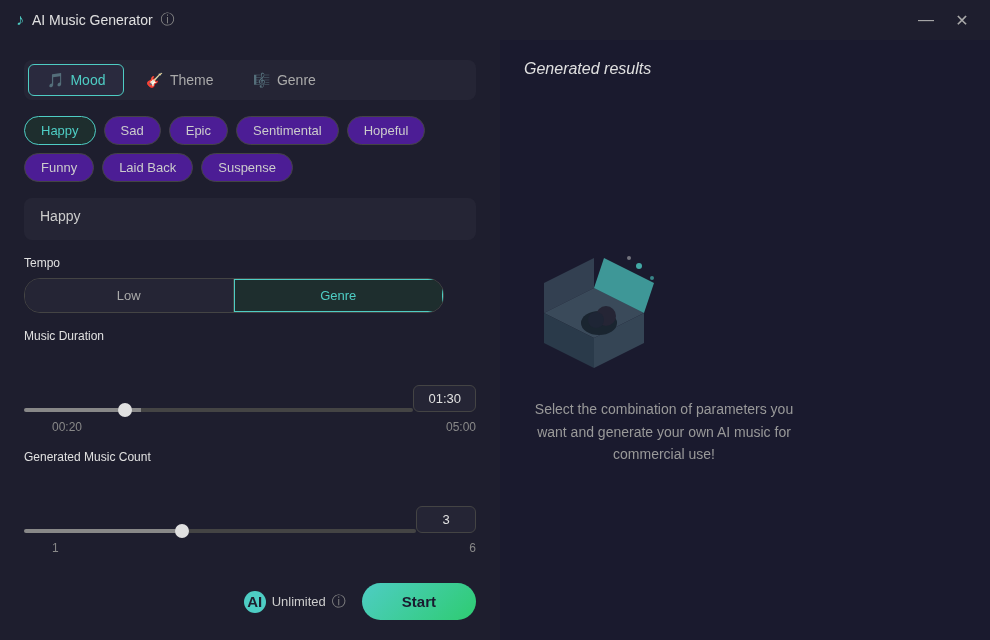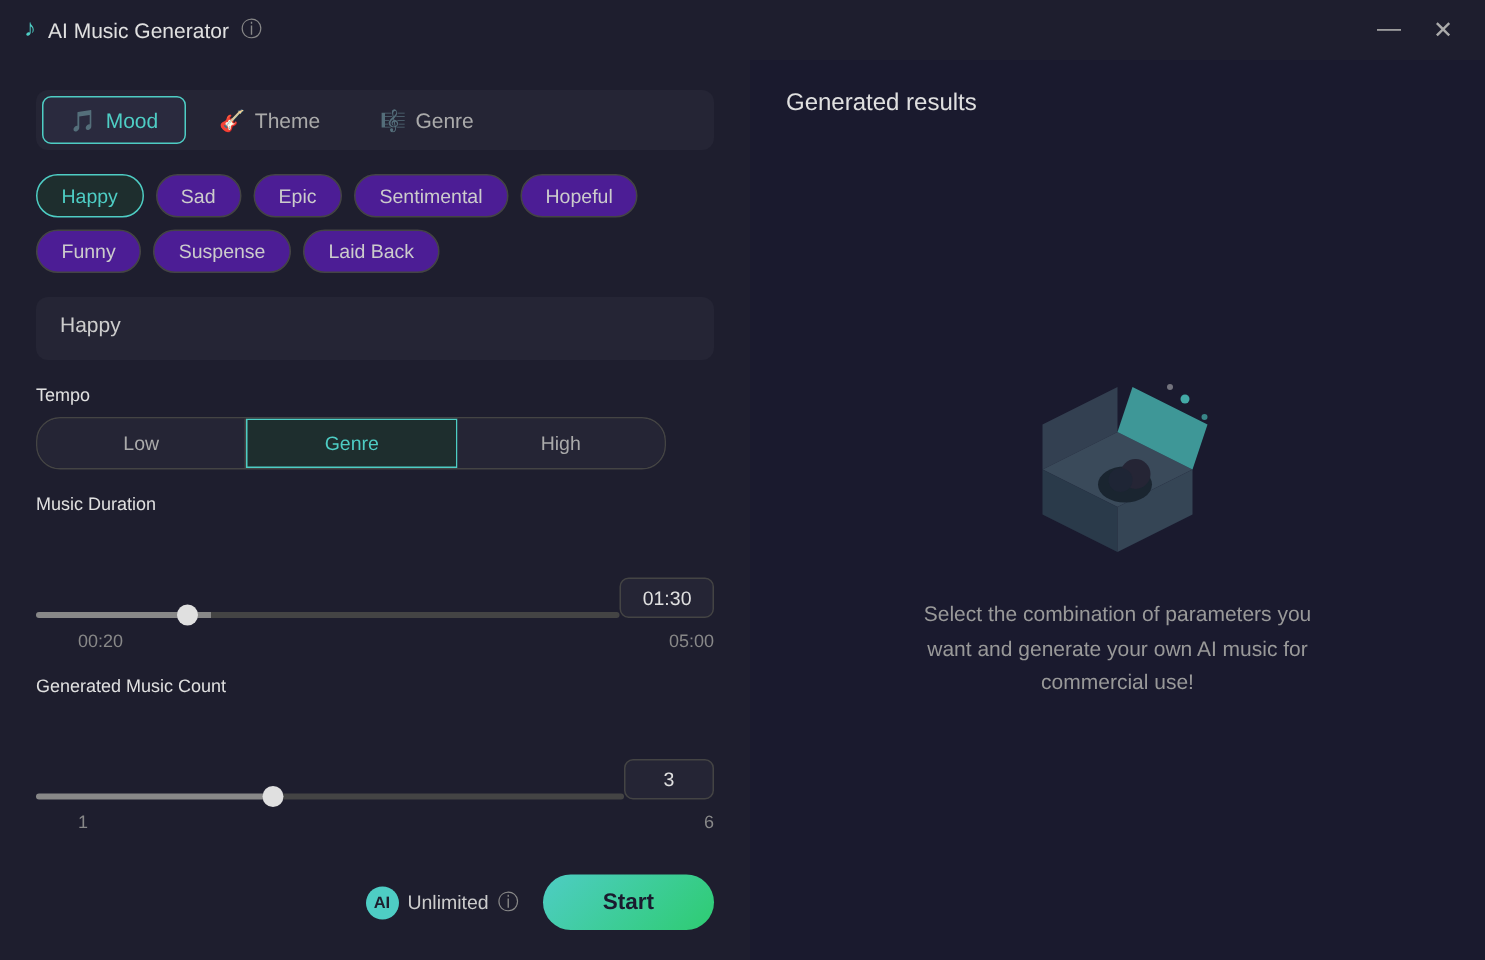--- a/index.html
+++ b/index.html
@@ -233,21 +233,21 @@
       color: #ccc;
     }
     .unlimited-icon {
       width: 22px;
       height: 22px;
       background: #4ecdc4;
       border-radius: 50%;
       display: flex;
       align-items: center;
       justify-content: center;
-      font-size: 11px;
+      font-size: 15px;
       color: #1e1e2e;
       font-weight: bold;
     }
     .info-icon {
       color: #888;
       font-size: 14px;
       cursor: pointer;
     }
     .start-btn {
       background: linear-gradient(135deg, #4ecdc4, #2ecc71);
@@ -267,26 +267,27 @@
       padding: 20px 24px;
       background: #1a1a2e;
       display: flex;
       flex-direction: column;
       align-items: flex-start;
     }
     .results-title {
       font-size: 16px;
       color: #e0e0e0;
       margin-bottom: 16px;
+      font-style: italic;
     }
     .results-content {
       flex: 1;
       display: flex;
       flex-direction: column;
-      align-items: center;
+      align-items: flex-start;
       justify-content: center;
       width: 100%;
       gap: 20px;
     }
     .box-illustration {
       width: 140px;
       height: 130px;
     }
     .results-description {
       font-size: 14px;
@@ -335,35 +336,34 @@
       </button>
     </div>
 
     <div class="mood-tags">
       <button class="mood-tag selected">Happy</button>
       <button class="mood-tag">Sad</button>
       <button class="mood-tag">Epic</button>
       <button class="mood-tag">Sentimental</button>
       <button class="mood-tag">Hopeful</button>
       <button class="mood-tag">Funny</button>
+      <button class="mood-tag">Laid Back</button>
       <button class="mood-tag">Suspense</button>
-      <button class="mood-tag">Laid Back</button>
     </div>
 
     <div class="selected-mood-display">
       <span>Happy</span>
     </div>
 
     <div>
       <div class="section-label">Tempo</div>
       <div style="margin-top:8px;">
         <div class="tempo-buttons">
           <button class="tempo-btn">Low</button>
           <button class="tempo-btn active">Genre</button>
-          <button class="tempo-btn">High</button>
         </div>
       </div>
     </div>
 
     <div class="slider-section">
       <div class="section-label">Music Duration</div>
       <div class="slider-row">
         <input type="range" min="20" max="300" value="90" style="flex: 1 1 0%; --fill-pct: 30%;">
         <div class="value-badge">01:30</div>
       </div>

